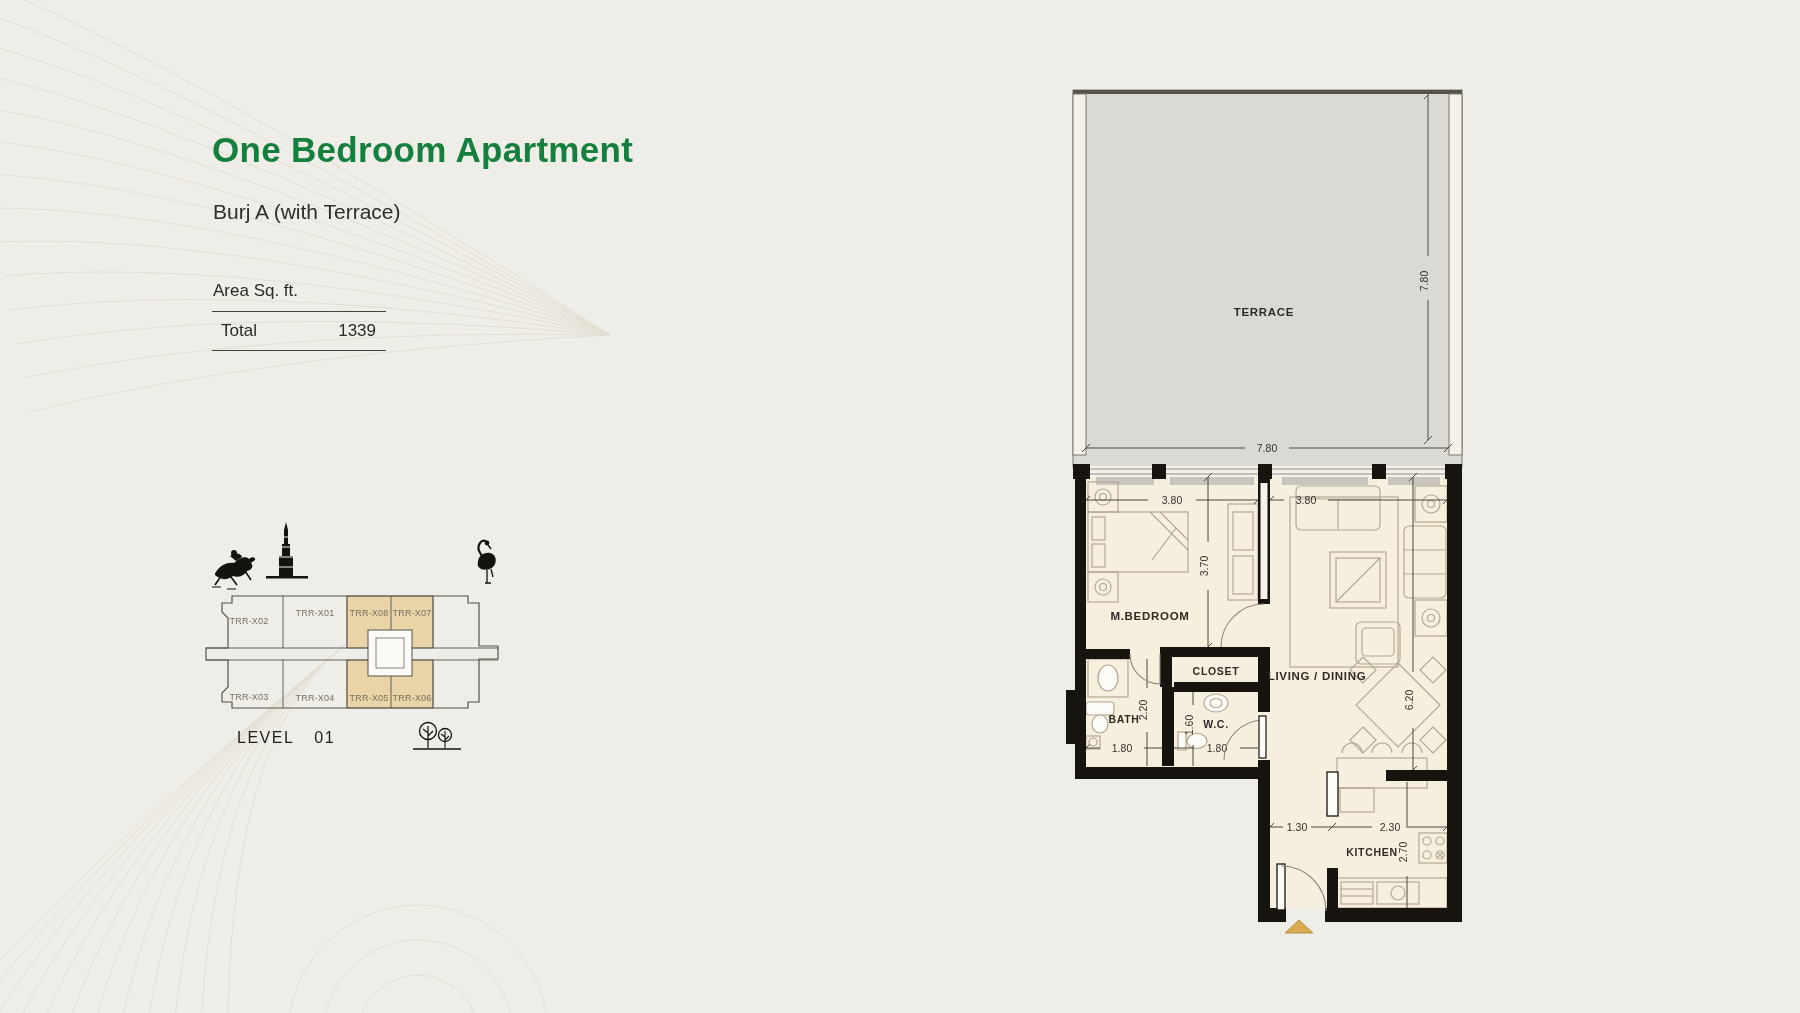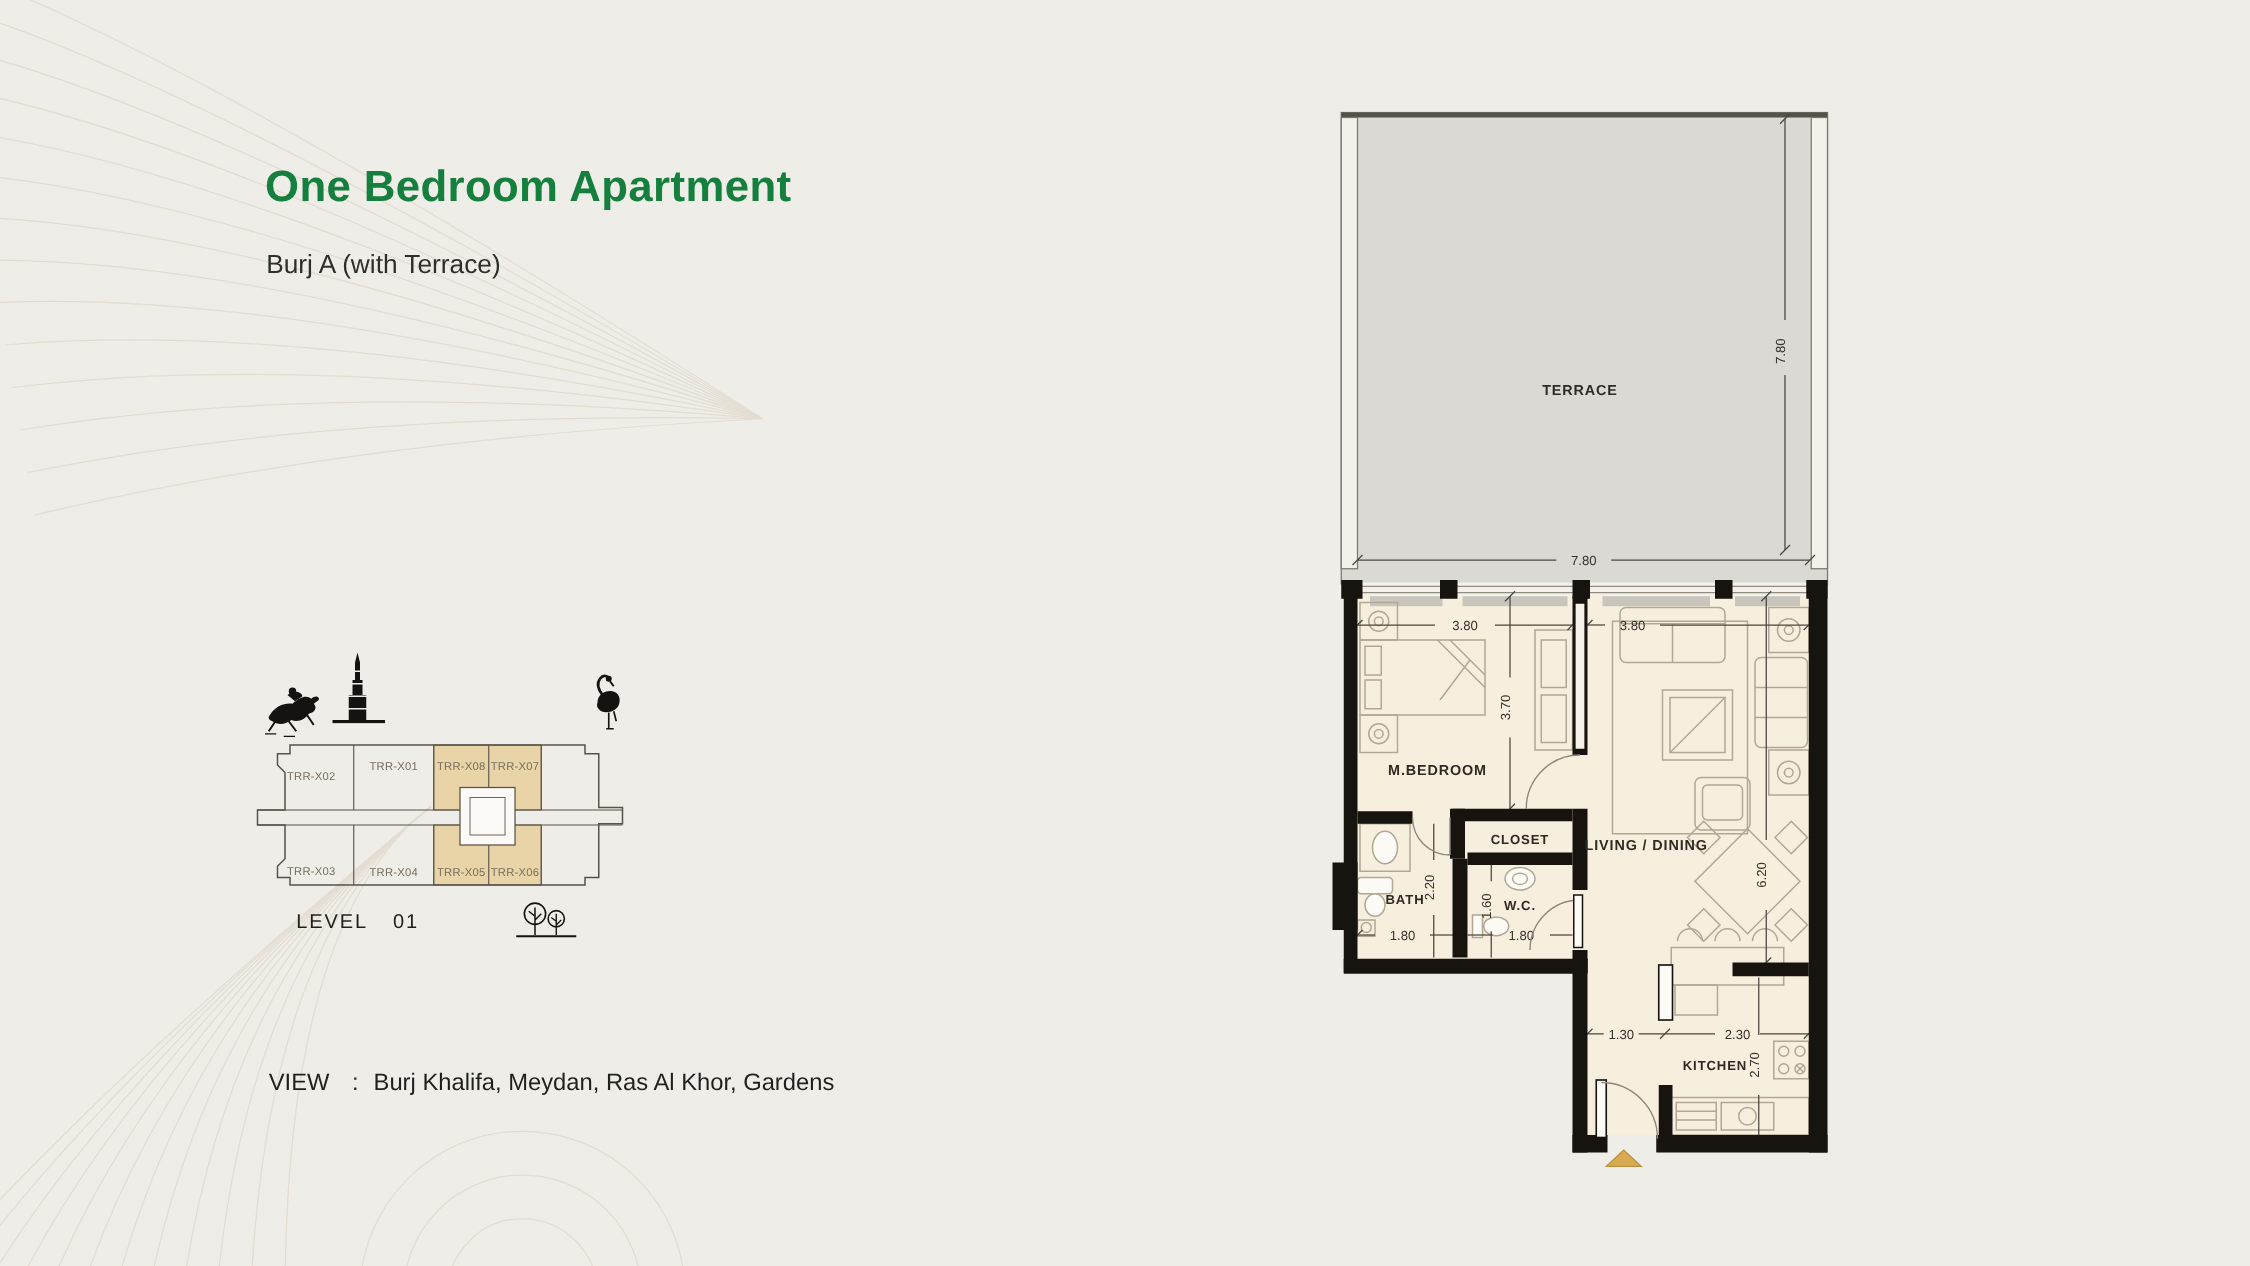--- a/index.html
+++ b/index.html
@@ -350,22 +350,28 @@
     <text class="room-label sm" x="1124" y="723">BATH</text>
     <text class="room-label sm" x="1216" y="728">W.C.</text>
     <text class="room-label" x="1317" y="680">LIVING / DINING</text>
     <text class="room-label sm" x="1372" y="856">KITCHEN</text>
   </g>
 </svg>
 
   <div class="abs title">One Bedroom Apartment</div>
   <div class="abs subtitle">Burj A (with Terrace)</div>
 
+  <div class="abs area">
+    <div class="heading">Area Sq. ft.</div>
+    <div class="rule"></div>
+    <div class="row">
+      <span>Total</span>
+      <span class="val">1339</span>
+    </div>
+    <div class="rule rule2"></div>
+  </div>
 
   <div class="abs level">
     <span>LEVEL</span><span class="lv">01</span>
   </div>
 
-  <div class="abs viewline">
-    <span>VIEW</span><span class="colon">:</span><span>Burj Khalifa, Meydan, Ras Al Khor, Gardens</span>
-  </div>
 
 </div>
 
 </body></html>

